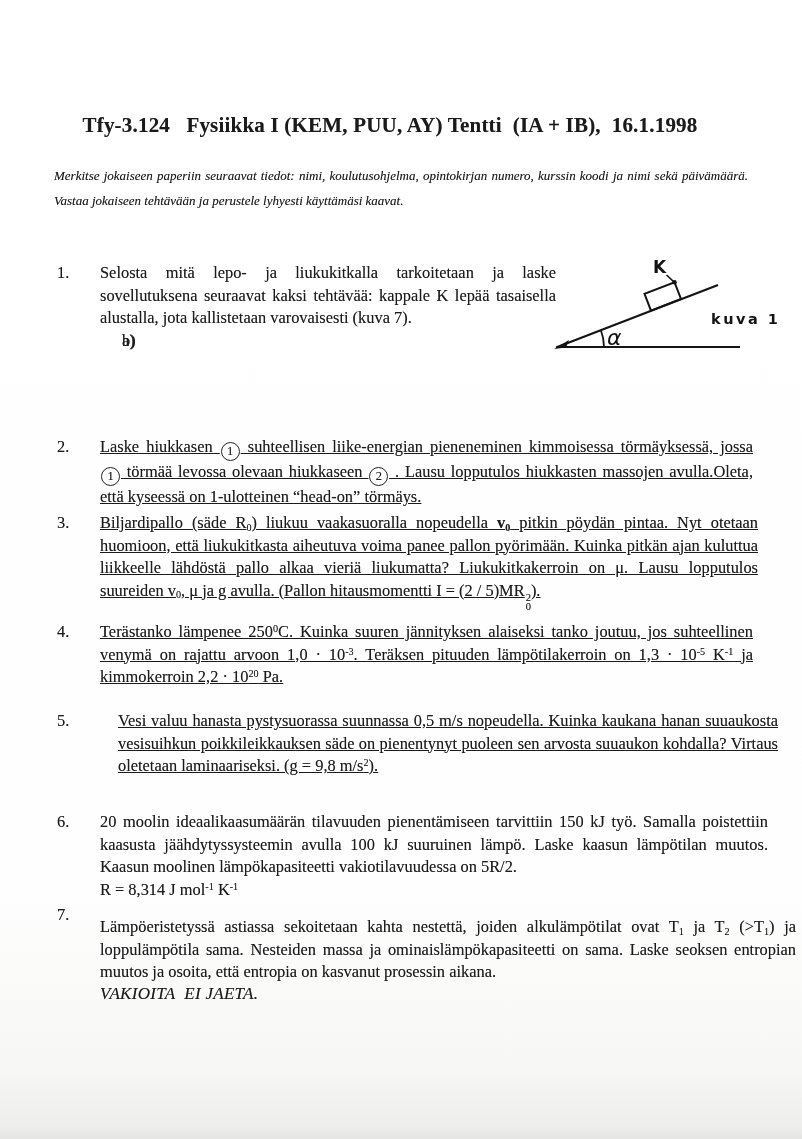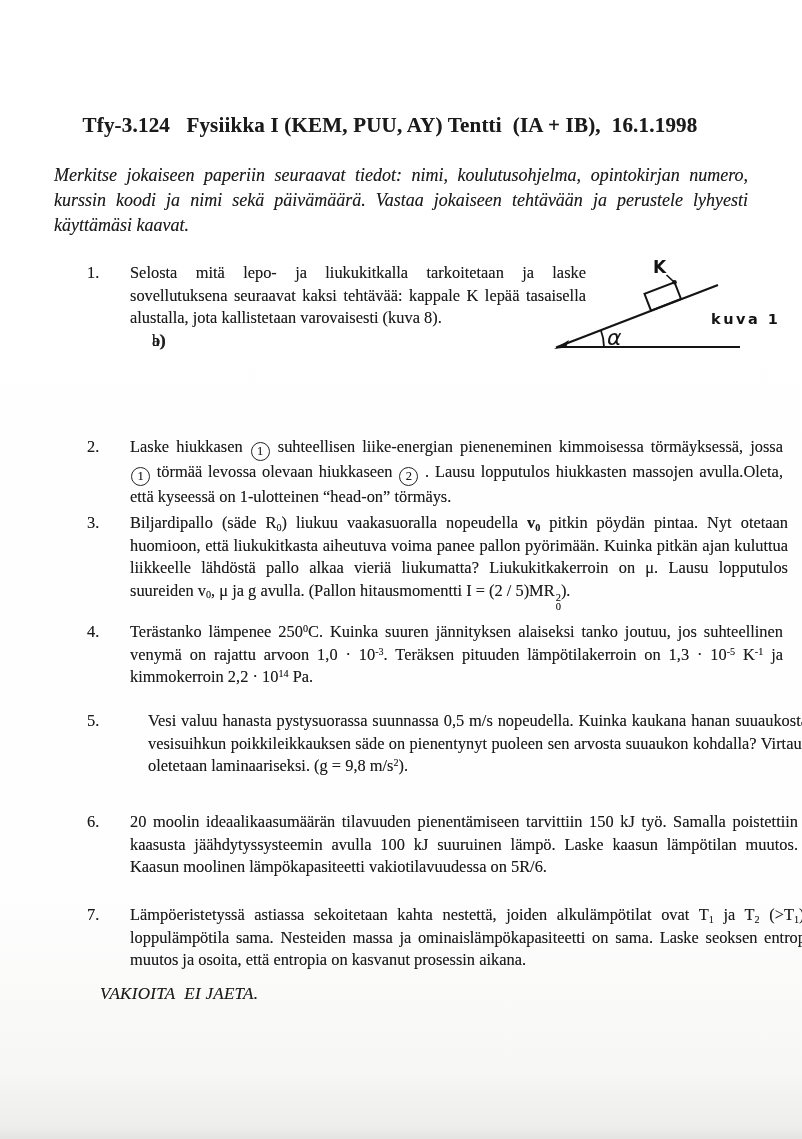--- a/index.html
+++ b/index.html
@@ -4,38 +4,38 @@
 <style>
   html,body{margin:0;padding:0;}
   body{
     width:802px;height:1139px;
     font-family:"Liberation Serif","DejaVu Serif",serif;
     color:#1b1b1b;
     background:linear-gradient(180deg,#ffffff 0%,#fefefe 78%,#f7f7f6 94%,#ededec 99%,#e4e4e3 100%);
     position:relative;overflow:hidden;
     -webkit-font-smoothing:antialiased;
   }
-  .page{position:absolute;inset:0;padding-left:30px;}
+  .page{position:absolute;inset:0;}
   .ink{color:#1b1b1b;text-shadow:0 0 .5px rgba(20,20,20,.45);}
   .title{
     position:absolute;top:113px;left:0;width:780px;
     text-align:center;font-weight:bold;font-size:21px;
     white-space:pre;letter-spacing:.2px;
   }
   .instructions{
     position:absolute;top:163px;left:54px;width:694px;
-    font-style:italic;font-size:18px;line-height:25px;
+    font-style:italic;font-size:13px;line-height:25px;
     text-align:justify;
   }
   .problem{position:absolute;font-size:16.4px;line-height:22.5px;}
   .pnum{position:absolute;left:57px;top:0;}
   .ptext{position:absolute;left:100px;top:0;text-align:justify;}
   .p1 .ptext{width:456px;}
-  .pw{width:653px;}
-  .p7 .ptext{width:696px;}
+  .pw{width:653px;text-decoration:underline;}
+  .p7 .ptext{width:696px;margin-top:12px;}
   .sub-item{position:relative;padding-left:53px;text-align:justify;}
   .sub-item .ilabel{position:absolute;left:22px;top:0;}
   sup{font-size:62%;line-height:0;position:relative;top:-0.45em;vertical-align:baseline;}
   sub{font-size:62%;line-height:0;position:relative;top:0.25em;vertical-align:baseline;}
   b sub{font-weight:bold;}
   .circled{
     display:inline-block;width:17px;height:17px;border:1.4px solid #222;
     border-radius:50%;text-align:center;font-size:12.5px;line-height:16px;
     vertical-align:-3px;margin:0 1px;
   }
@@ -54,21 +54,21 @@
 
 <div class="page">
 
   <div class="title ink">Tfy-3.124   Fysiikka I (KEM, PUU, AY) Tentti  (IA + IB),  16.1.1998</div>
 
   <div class="instructions ink">Merkitse jokaiseen paperiin seuraavat tiedot: nimi, koulutusohjelma, opintokirjan numero, kurssin koodi ja nimi sekä päivämäärä. Vastaa jokaiseen tehtävään ja perustele lyhyesti käyttämäsi kaavat.</div>
 
   <div class="problem p1 ink" style="top:262px;">
     <span class="pnum">1.</span>
     <div class="ptext">
-      <div style="text-align:justify;">Selosta mitä lepo- ja liukukitkalla tarkoitetaan ja laske sovellutuksena seuraavat kaksi tehtävää:  kappale K lepää tasaisella alustalla, jota kallistetaan varovaisesti (kuva 8).</div>
+      <div style="text-align:justify;">Selosta mitä lepo- ja liukukitkalla tarkoitetaan ja laske sovellutuksena seuraavat kaksi tehtävää:  kappale K lepää tasaisella alustalla, jota kallistetaan varovaisesti (kuva 7).</div>
       <div class="sub-item">
         <span class="ilabel">a)</span>
       </div>
       <div class="sub-item">
         <span class="ilabel">b)</span>
       </div>
     </div>
   </div>
 
   <div class="figure">
@@ -94,32 +94,33 @@
   <div class="problem ink" style="top:512px;">
     <span class="pnum">3.</span>
     <div class="ptext pw" style="width:658px;">Biljardipallo (säde R<sub>0</sub>) liukuu vaakasuoralla nopeudella <b>v</b><b><sub>0</sub></b> pitkin pöydän pintaa. Nyt otetaan huomioon, että liukukitkasta aiheutuva voima panee pallon pyörimään. Kuinka pitkän ajan kuluttua liikkeelle lähdöstä pallo alkaa vieriä liukumatta? Liukukitkakerroin on μ. Lausu lopputulos suureiden v<sub>0</sub>, μ ja g avulla. (Pallon hitausmomentti I = (2 / 5)MR<span class="stack">
           <span>2</span>
           <span>0</span>
         </span>).</div>
   </div>
 
   <div class="problem ink" style="top:621px;">
     <span class="pnum">4.</span>
-    <div class="ptext pw">Terästanko lämpenee 250<sup>0</sup>C. Kuinka suuren jännityksen alaiseksi tanko joutuu, jos suhteellinen venymä on rajattu arvoon 1,0 · 10<sup>-3</sup>. Teräksen pituuden lämpötilakerroin on 1,3 · 10<sup>-5</sup> K<sup>-1</sup> ja kimmokerroin 2,2 · 10<sup>14</sup> Pa.</div>
+    <div class="ptext pw">Terästanko lämpenee 250<sup>0</sup>C. Kuinka suuren jännityksen alaiseksi tanko joutuu, jos suhteellinen venymä on rajattu arvoon 1,0 · 10<sup>-3</sup>. Teräksen pituuden lämpötilakerroin on 1,3 · 10<sup>-5</sup> K<sup>-1</sup> ja kimmokerroin 2,2 · 10<sup>20</sup> Pa.</div>
   </div>
 
   <div class="problem ink" style="top:710px;">
     <span class="pnum">5.</span>
     <div class="ptext pw" style="width:660px;margin-left:18px;">Vesi valuu hanasta pystysuorassa suunnassa 0,5 m/s nopeudella. Kuinka kaukana hanan suuaukosta vesisuihkun poikkileikkauksen säde on pienentynyt puoleen sen arvosta suuaukon kohdalla? Virtaus oletetaan laminaariseksi. (g = 9,8 m/s<sup>2</sup>).</div>
   </div>
 
   <div class="problem ink" style="top:811px;">
     <span class="pnum">6.</span>
     <div class="ptext" style="width:668px;">
-      <div style="text-align:justify;">20 moolin ideaalikaasumäärän tilavuuden pienentämiseen tarvittiin 150 kJ työ.  Samalla poistettiin kaasusta jäähdytyssysteemin avulla 100 kJ suuruinen lämpö.  Laske kaasun lämpötilan muutos.  Kaasun moolinen lämpökapasiteetti vakiotilavuudessa on 5R/6.</div>
+      <div style="text-align:justify;">20 moolin ideaalikaasumäärän tilavuuden pienentämiseen tarvittiin 150 kJ työ.  Samalla poistettiin kaasusta jäähdytyssysteemin avulla 100 kJ suuruinen lämpö.  Laske kaasun lämpötilan muutos.  Kaasun moolinen lämpökapasiteetti vakiotilavuudessa on 5R/2.</div>
+      <div style="text-align:left;">R = 8,314 J mol<sup>-1</sup> K<sup>-1</sup></div>
     </div>
   </div>
 
   <div class="problem p7 ink" style="top:904px;">
     <span class="pnum">7.</span>
     <div class="ptext">Lämpöeristetyssä astiassa sekoitetaan kahta nestettä, joiden alkulämpötilat ovat T<sub>1</sub> ja T<sub>2</sub> (&gt;T<sub>1</sub>) ja loppulämpötila sama. Nesteiden massa ja ominaislämpökapasiteetti on sama. Laske seoksen entropian muutos ja osoita, että entropia on kasvanut prosessin aikana.</div>
   </div>
 
   <div class="footer-note ink">VAKIOITA  EI JAETA.</div>
 

